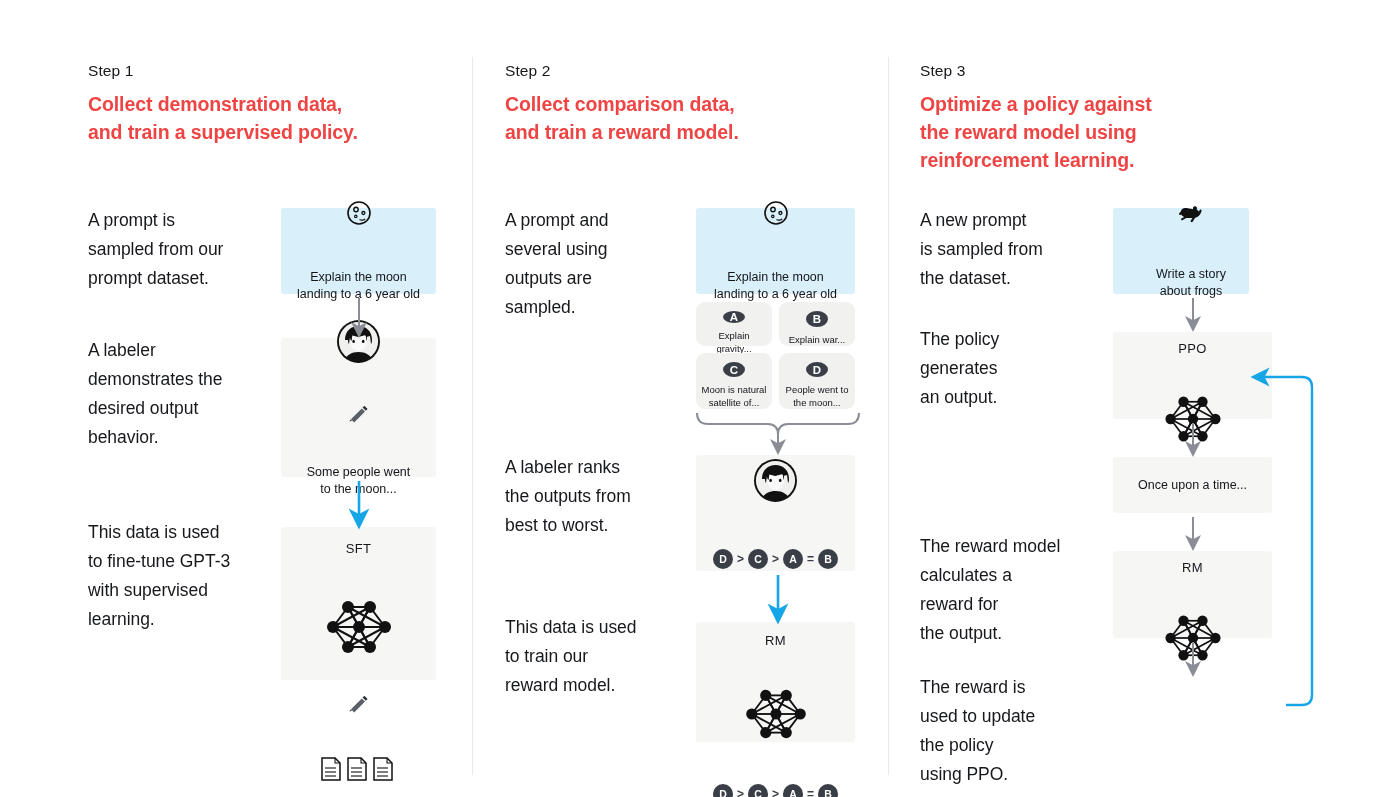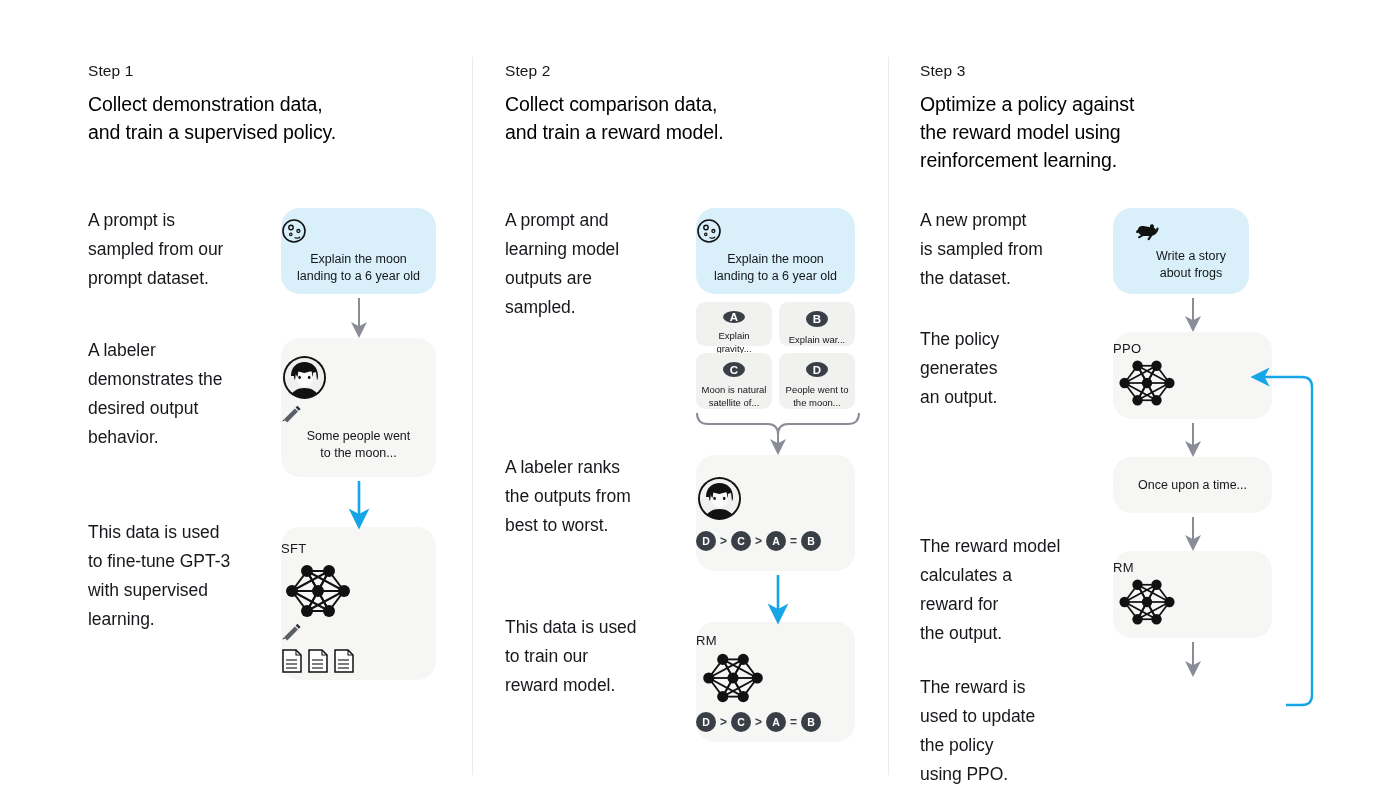--- a/index.html
+++ b/index.html
@@ -25,37 +25,37 @@
   }
   .div1 { left: 472px; }
   .div2 { left: 888px; }
 
   .step-label {
     position: absolute; top: 62px; left: 0;
     font-size: 15.5px; letter-spacing: .1px; color: #16181c;
   }
   .step-title {
     position: absolute; top: 90px; left: 0;
-    font-size: 19.5px; font-weight: normal; line-height: 28px;
-    letter-spacing: -.1px; color: #000000;
+    font-size: 19.5px; font-weight: bold; line-height: 28px;
+    letter-spacing: -.1px; color: #ef4444;
   }
 
   .body-text {
     position: absolute;
     font-size: 17.5px; line-height: 29px; color: #16181c;
     letter-spacing: -.05px;
   }
 
   
   .card {
     position: absolute;
-    border-radius: 19px;
+    border-radius: 3px;
     background: #f6f6f5;
     display: flex; flex-direction: column;
-    justify-content: center;
+    align-items: center; justify-content: center; gap: 36px;
   }
   .card.blue { background: #d9f0fb; }
   .card-text {
     font-size: 12.5px; line-height: 17px; text-align: center;
     color: #14161a;
   }
   .card-label {
     font-size: 13px; color: #16181c; letter-spacing: .3px;
   }
 
@@ -233,21 +233,21 @@
       </span>
     </div>
   </div>
 
   <div class="column col2">
     <div class="step-label">Step 2</div>
     <div class="step-title" style="white-space:pre-line">Collect comparison data,
 and train a reward model.</div>
 
     <div class="body-text" style="top:206px;left:0;width:190px;white-space:pre-line">A prompt and
-learning model
+several using
 outputs are
 sampled.</div>
     <div class="body-text" style="top:453px;left:0;width:195px;white-space:pre-line">A labeler ranks
 the outputs from
 best to worst.</div>
     <div class="body-text" style="top:613px;left:0;width:190px;white-space:pre-line">This data is used
 to train our
 reward model.</div>
 
     <div class="card blue" style="left:191px;top:208px;width:159px;height:86px;">

